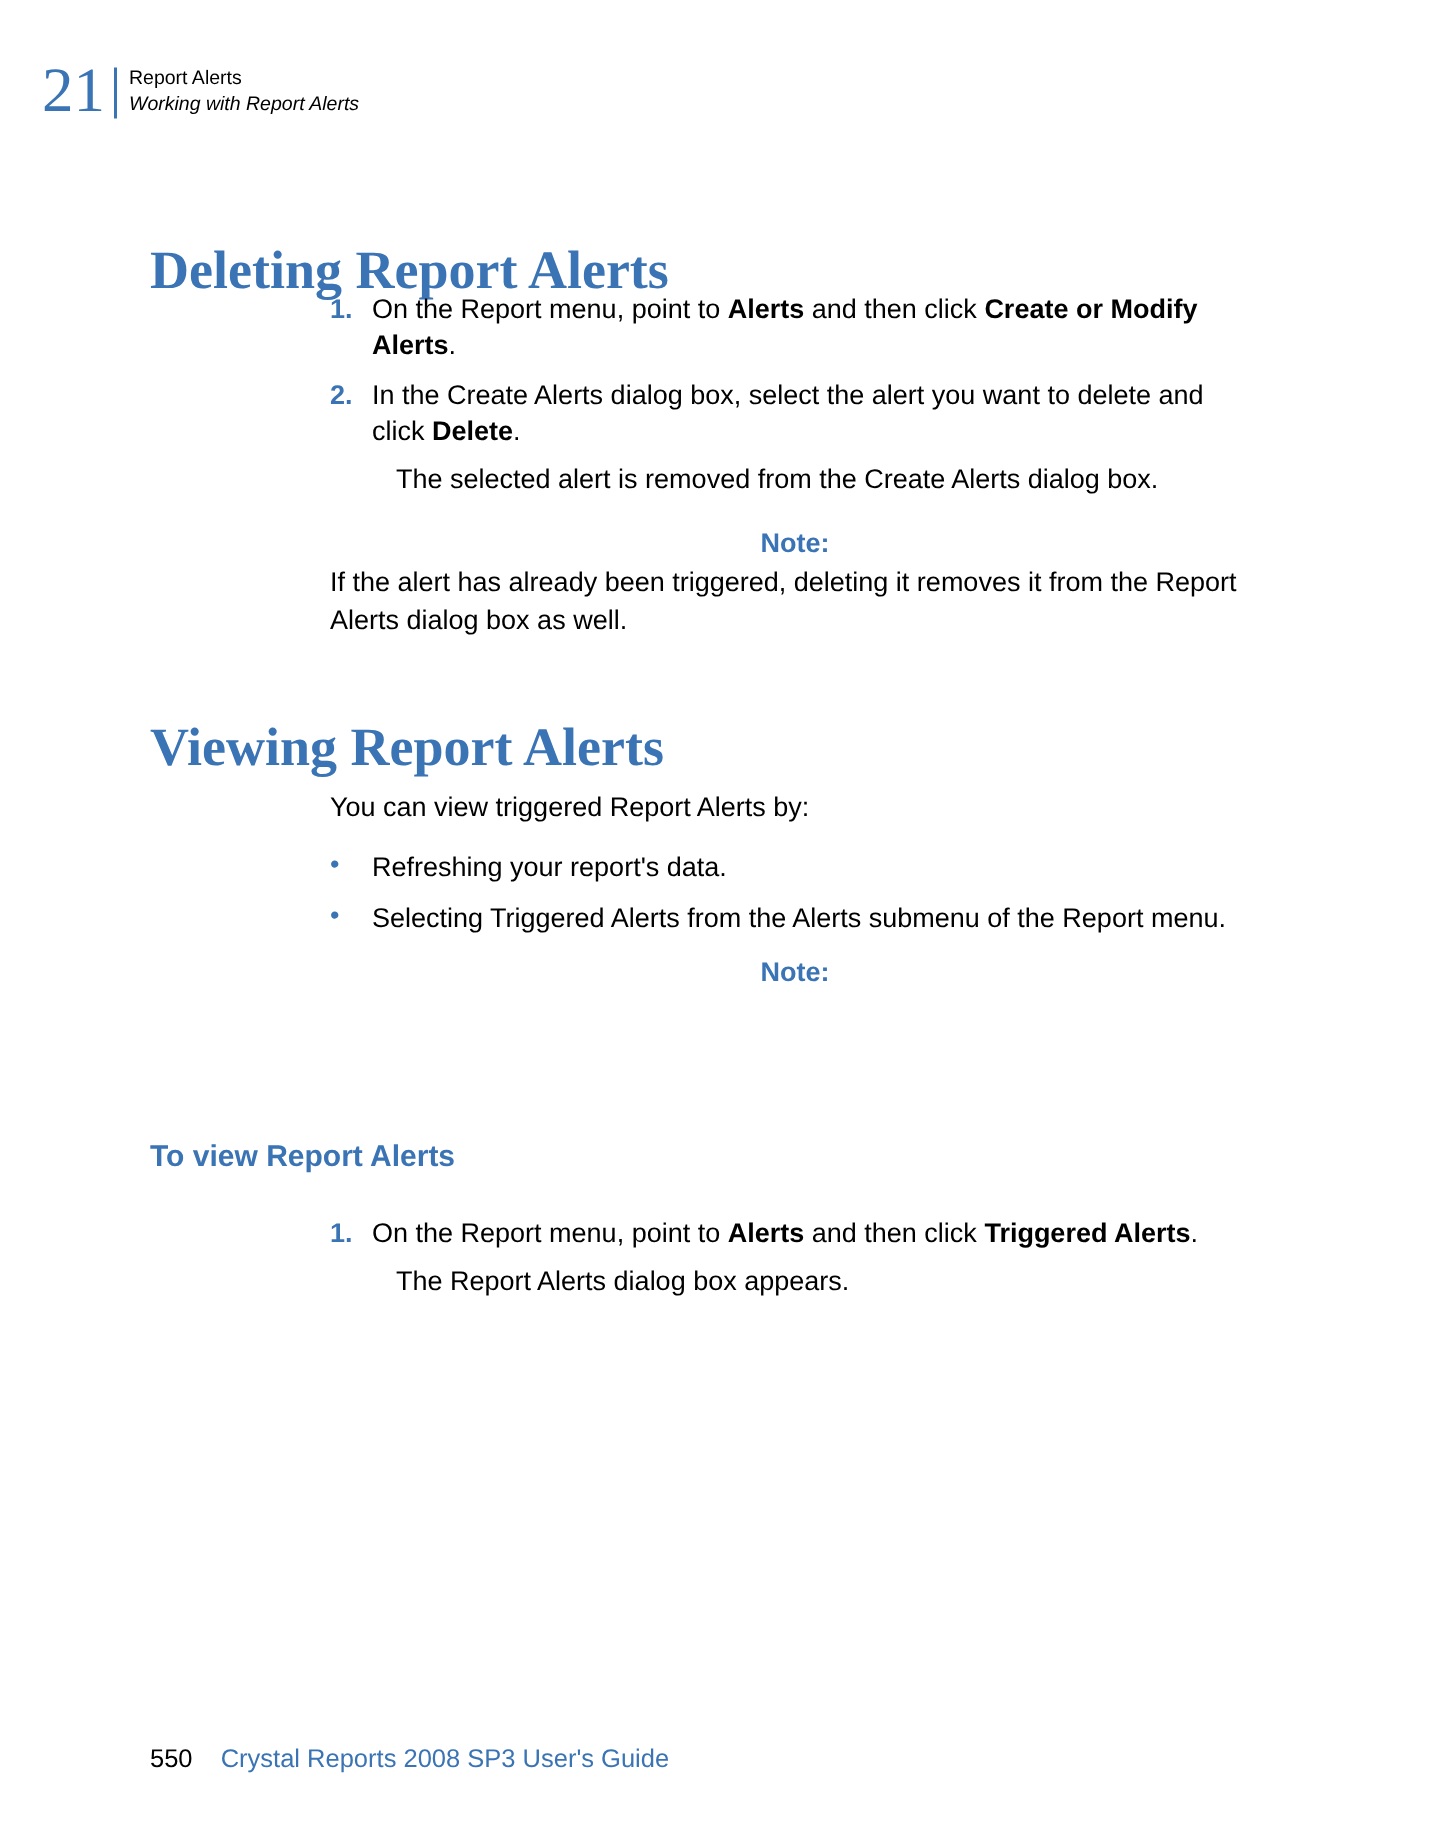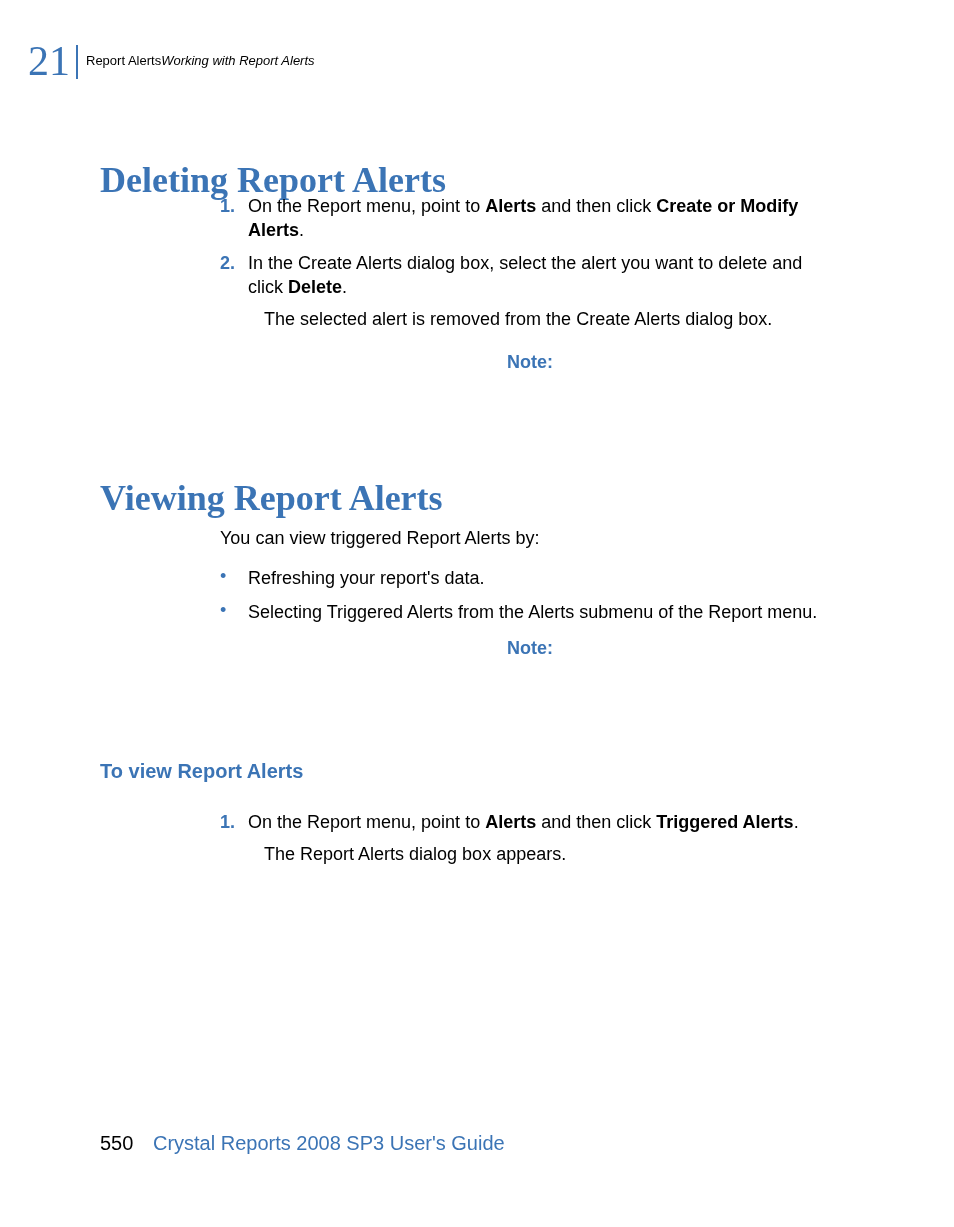--- a/index.html
+++ b/index.html
@@ -38,21 +38,21 @@
   }
   .header-divider {
     width: 2px;
     height: 34px;
     background: #3b74b5;
     margin-right: 8px;
     margin-top: 2px;
   }
   .header-text {
     display: flex;
-    flex-direction: row;
+    flex-direction: column;
     font-size: 13px;
     line-height: 1.3;
     justify-content: center;
   }
   .header-chapter {
     font-weight: normal;
   }
   .header-section {
     font-style: italic;
   }
@@ -133,23 +133,23 @@
   .note-label {
     color: #3b74b5;
     font-weight: bold;
     margin-bottom: 2px;
     text-align: center;
   }
 
   
   .footer {
     position: absolute;
-    bottom: 72px;
+    bottom: 44px;
     left: 100px;
-    font-size: 20px;
+    font-size: 17px;
   }
   .page-number {
     color: #000;
     margin-right: 14px;
   }
   .footer-title {
     color: #3b74b5;
   }
 
   b { font-weight: bold; }
@@ -177,20 +177,21 @@
     </div>
     <div class="ordered-item">
       <span class="num">2.</span>
       <span class="text"><span>In the Create Alerts dialog box, select the alert you want to delete and click </span><b>Delete</b><span>.</span></span>
     </div>
     <div class="ordered-sub">The selected alert is removed from the Create Alerts dialog box.</div>
   </div>
 
   <div class="body-block note-1">
     <div class="note-label">Note:</div>
+    <div>If the alert has already been triggered, deleting it removes it from the Report Alerts dialog box as well.</div>
   </div>
 
   <div class="h1 h1b">Viewing Report Alerts</div>
 
   <div class="body-block p-1">You can view triggered Report Alerts by:</div>
 
   <div class="body-block ul-1">
     <div class="bullet-item">
       <span class="dot">•</span>
       <span class="text">Refreshing your report's data.</span>

